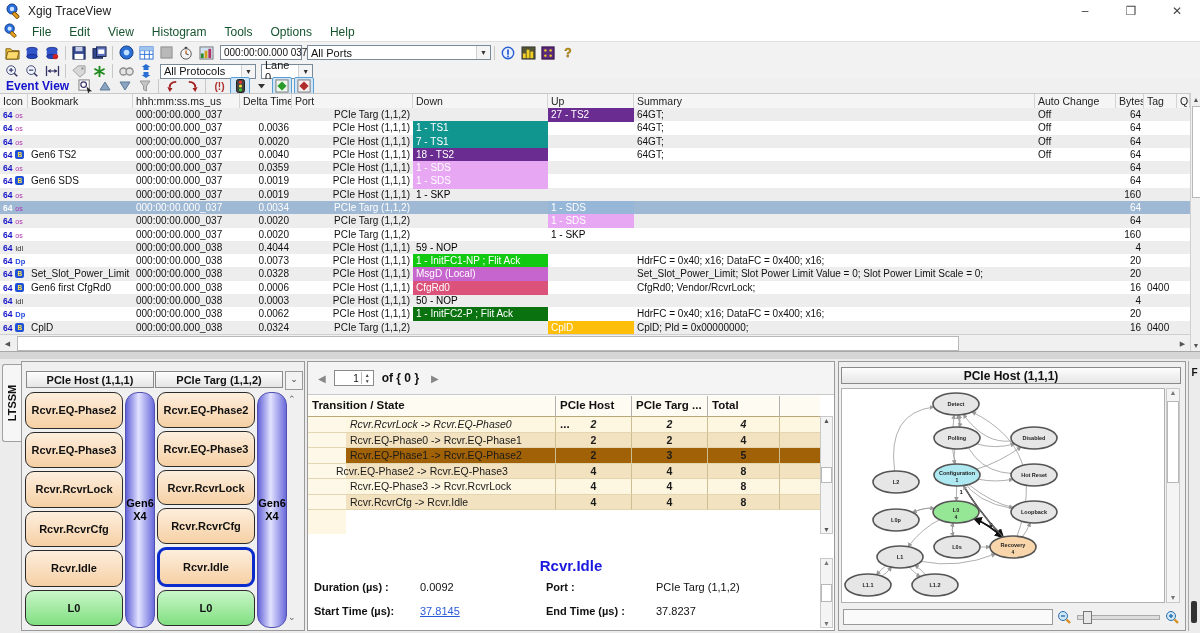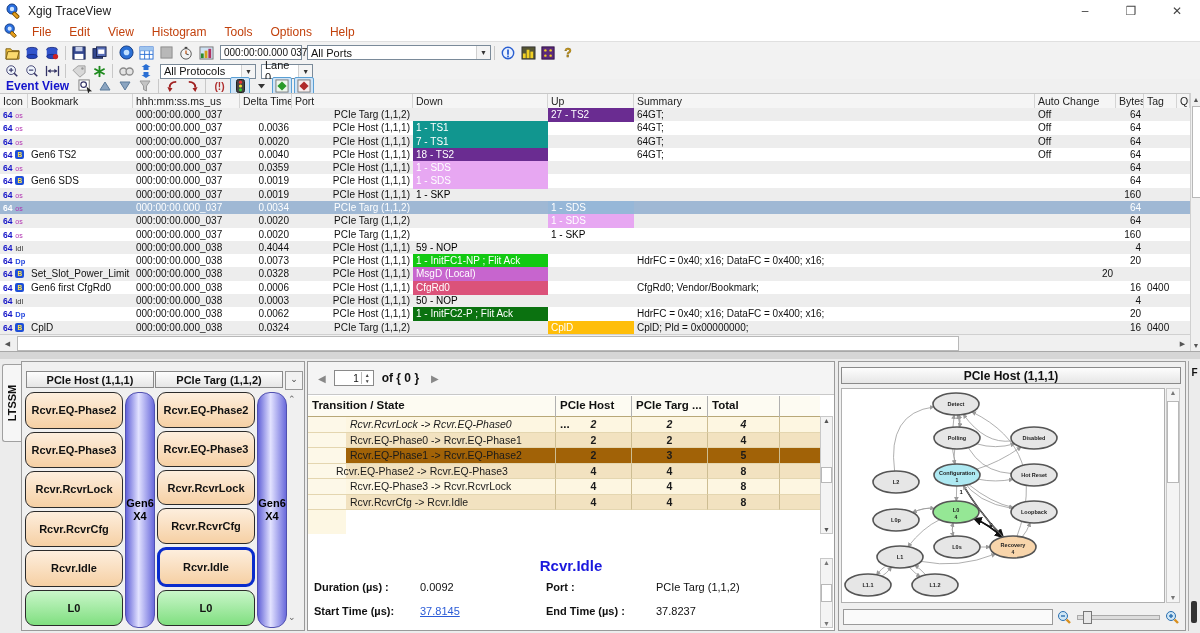--- a/index.html
+++ b/index.html
@@ -4,21 +4,21 @@
 <style>
   html,body{margin:0;padding:0;}
   body{width:1200px;height:633px;overflow:hidden;font-family:"Liberation Sans",sans-serif;background:#fff;}
   #app{position:relative;width:1200px;height:633px;background:#f0f0f0;font-size:11px;color:#111;border-radius:6px;}
   .abs{position:absolute;}
   
   .titlebar{left:0;top:0;width:1200px;height:22px;background:#ffffff;border-bottom:1px solid #e8e8e8;display:flex;align-items:center;}
   .apptitle{font-size:12px;color:#222;margin-left:6px;}
   .winbtn{width:46px;height:22px;display:flex;align-items:center;justify-content:center;color:#444;font-size:12px;}
   .menubar{left:0;top:22px;width:1200px;height:19px;background:#ffffff;display:flex;align-items:center;}
-  .menuitem{padding:1px 9px;font-size:12px;color:#c2410c;}
+  .menuitem{padding:1px 9px;font-size:12px;color:#14532d;}
   .toolbar1{left:0;top:41px;width:1200px;height:21px;background:#f2f2f2;border-top:1px solid #e0e0e0;border-bottom:1px solid #dcdcdc;display:flex;align-items:center;}
   .toolbar2{left:0;top:63px;width:1200px;height:16px;background:#f2f2f2;border-bottom:1px solid #dcdcdc;display:flex;align-items:center;}
   .eventbar{left:0;top:79px;width:1200px;height:14px;background:#f0f0f0;display:flex;align-items:center;}
   .tbtn{width:18px;height:17px;display:flex;align-items:center;justify-content:center;margin:0 1px;}
   .tsep{width:1px;height:14px;background:#c8c8c8;margin:0 3px;}
   .combo{height:15px;border:1px solid #7a8a99;background:#fff;display:flex;align-items:center;font-size:11px;padding-left:3px;box-sizing:border-box;}
   .combo .arr{margin-left:auto;width:13px;height:100%;display:flex;align-items:center;justify-content:center;font-size:7px;color:#333;border-left:1px solid #d0d0d0;background:#f4f4f4;}
   .evlabel{font-weight:bold;font-size:12px;color:#1414cc;margin-left:6px;margin-right:6px;}
   .pressed{background:#cfe4f7;border:1px solid #5a9fd4;border-radius:2px;}
   
@@ -536,34 +536,35 @@
         <div class="c"></div>
       </div>
       <div class="trow" style="background: rgb(237, 237, 237); color: rgb(17, 17, 17);">
         <div class="c"><span style="color:#1515c8;font-weight:bold;font-size:8.5px;">64</span> <span style="display:inline-block;width:9px;height:9px;background:#1e4fd8;color:#ffe34a;font-size:6.5px;font-weight:bold;text-align:center;line-height:9px;border-radius:2px;vertical-align:1px;">B</span></div>
         <div class="c">Set_Slot_Power_Limit</div>
         <div class="c">000:00:00.000_038</div>
         <div class="c r">0.0328</div>
         <div class="c r">PCIe Host (1,1,1)</div>
         <div class="c" style="background: rgb(199, 101, 206); color: rgb(255, 255, 255);">MsgD (Local)</div>
         <div class="c"></div>
+        <div class="c">Set_Slot_Power_Limit; Slot Power Limit Value = 0; Slot Power Limit Scale = 0;</div>
         <div class="c"></div>
         <div class="c r">20</div>
         <div class="c"></div>
         <div class="c"></div>
       </div>
       <div class="trow" style="background: rgb(255, 255, 255); color: rgb(17, 17, 17);">
         <div class="c"><span style="color:#1515c8;font-weight:bold;font-size:8.5px;">64</span> <span style="display:inline-block;width:9px;height:9px;background:#1e4fd8;color:#ffe34a;font-size:6.5px;font-weight:bold;text-align:center;line-height:9px;border-radius:2px;vertical-align:1px;">B</span></div>
         <div class="c">Gen6 first CfgRd0</div>
         <div class="c">000:00:00.000_038</div>
         <div class="c r">0.0006</div>
         <div class="c r">PCIe Host (1,1,1)</div>
         <div class="c" style="background: rgb(219, 82, 122); color: rgb(255, 255, 255);">CfgRd0</div>
         <div class="c"></div>
-        <div class="c">CfgRd0; Vendor/Bookmark;</div>
+        <div class="c">CfgRd0; Vendor/RcvrLock;</div>
         <div class="c"></div>
         <div class="c r">16</div>
         <div class="c">0400</div>
         <div class="c"></div>
       </div>
       <div class="trow" style="background: rgb(237, 237, 237); color: rgb(17, 17, 17);">
         <div class="c"><span style="color:#1515c8;font-weight:bold;font-size:8.5px;">64</span> <span style="color:#333;font-size:7.5px;">Idl</span></div>
         <div class="c"></div>
         <div class="c">000:00:00.000_038</div>
         <div class="c r">0.0003</div>

